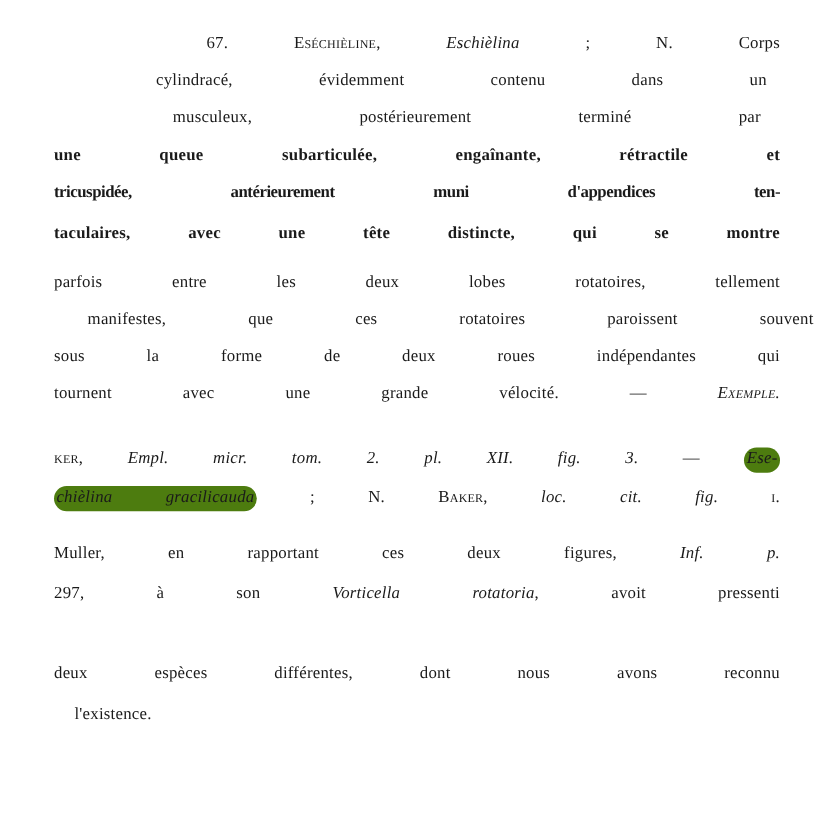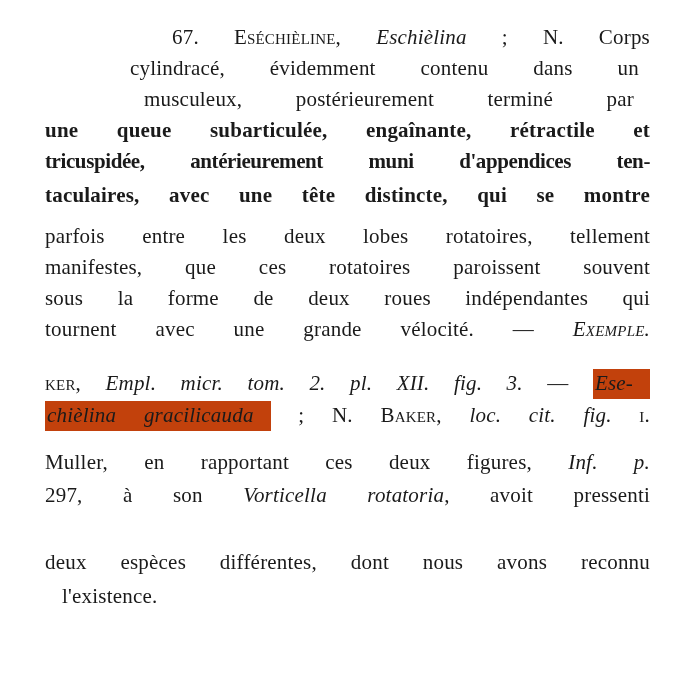--- a/index.html
+++ b/index.html
@@ -16,38 +16,39 @@
       color: #1a1a1a;
     }
     .page {
       position: absolute;
       left: 0; top: 0;
       width: 700px; height: 700px;
     }
     .line {
       position: absolute;
       white-space: nowrap;
-      font-size: 21px;
+      font-size: 14px;
       line-height: 30px;
       height: 30px;
       font-family: "Liberation Serif", "DejaVu Serif", serif;
       letter-spacing: 0.2px;
     }
     .just {
       left: 45px;
       width: 605px;
       text-align: justify;
       text-align-last: justify;
     }
     .bold { font-weight: bold; }
     .it { font-style: italic; }
     .sc { font-variant: small-caps; }
     .hl {
-      background: #c2410c;
-      padding: 2px 17px 4px 2px;
+      background: #4d7c0f;
+      padding: 2px 2px 4px 2px;
+      border-radius: 11px;
     }
   </style>
 </head>
 <body>
 
 <div class="page">
 
   <div class="line" style="left:172px; top:22px; width:478px; text-align:justify; text-align-last:justify;">
     <span>67. </span><span class="sc">Eséchièline</span><span>, </span><span class="it">Eschièlina</span><span> ; N. Corps</span>
   </div>
@@ -57,21 +58,21 @@
   <div class="line" style="left:144px; top:84px; width:490px; text-align:justify; text-align-last:justify;">musculeux, postérieurement terminé par</div>
 
   <div class="line just bold" style="top:115px;">une queue subarticulée, engaînante, rétractile et</div>
 
   <div class="line just bold" style="top:146px; letter-spacing:-0.4px;">tricuspidée, antérieurement muni d'appendices ten-</div>
 
   <div class="line just" style="top:180px; font-weight:600;">taculaires, avec une tête distincte, qui se montre</div>
 
   <div class="line just" style="top:221px;">parfois entre les deux lobes rotatoires, tellement</div>
 
-  <div class="line just" style="top:252px;">manifestes, que ces rotatoires paroissent souvent</div>
+  <div class="line just" style="top:252px;margin-left:28px;">manifestes, que ces rotatoires paroissent souvent</div>
 
   <div class="line just" style="top:283px;">sous la forme de deux roues indépendantes qui</div>
 
   <div class="line just" style="top:314px;">
     <span>tournent avec une grande vélocité. — </span><span class="it sc">Exemple.</span>
   </div>
 
   <div class="line just" style="top:368px;">
     <span class="sc">ker</span><span>, </span><span class="it">Empl. micr. tom. 2. pl. XII. fig. 3.</span><span> — </span><span class="it hl">Ese-</span>
   </div>

